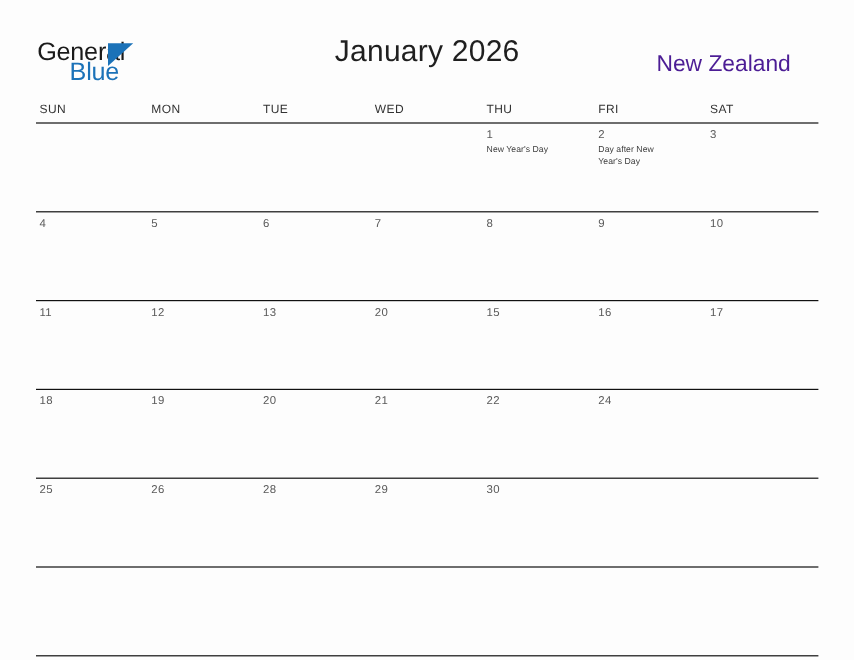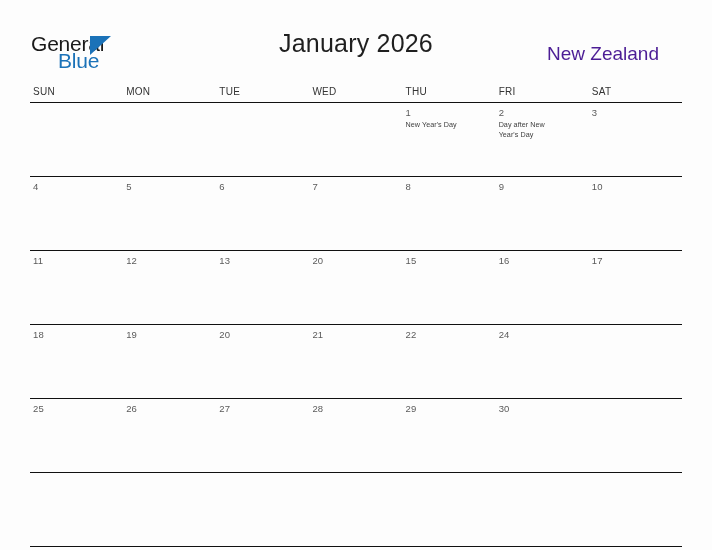--- a/index.html
+++ b/index.html
@@ -294,24 +294,20 @@
     <div class="week-row">
       <div class="day-cell">
           <div class="day-number">25</div>
           <div class="day-event"></div>
         </div>
       <div class="day-cell">
           <div class="day-number">26</div>
           <div class="day-event"></div>
         </div>
       <div class="day-cell">
-          <div class="day-number">27</div>
-          <div class="day-event"></div>
-        </div>
-      <div class="day-cell">
           <div class="day-number">28</div>
           <div class="day-event"></div>
         </div>
       <div class="day-cell">
           <div class="day-number">29</div>
           <div class="day-event"></div>
         </div>
       <div class="day-cell">
           <div class="day-number">30</div>
           <div class="day-event"></div>

